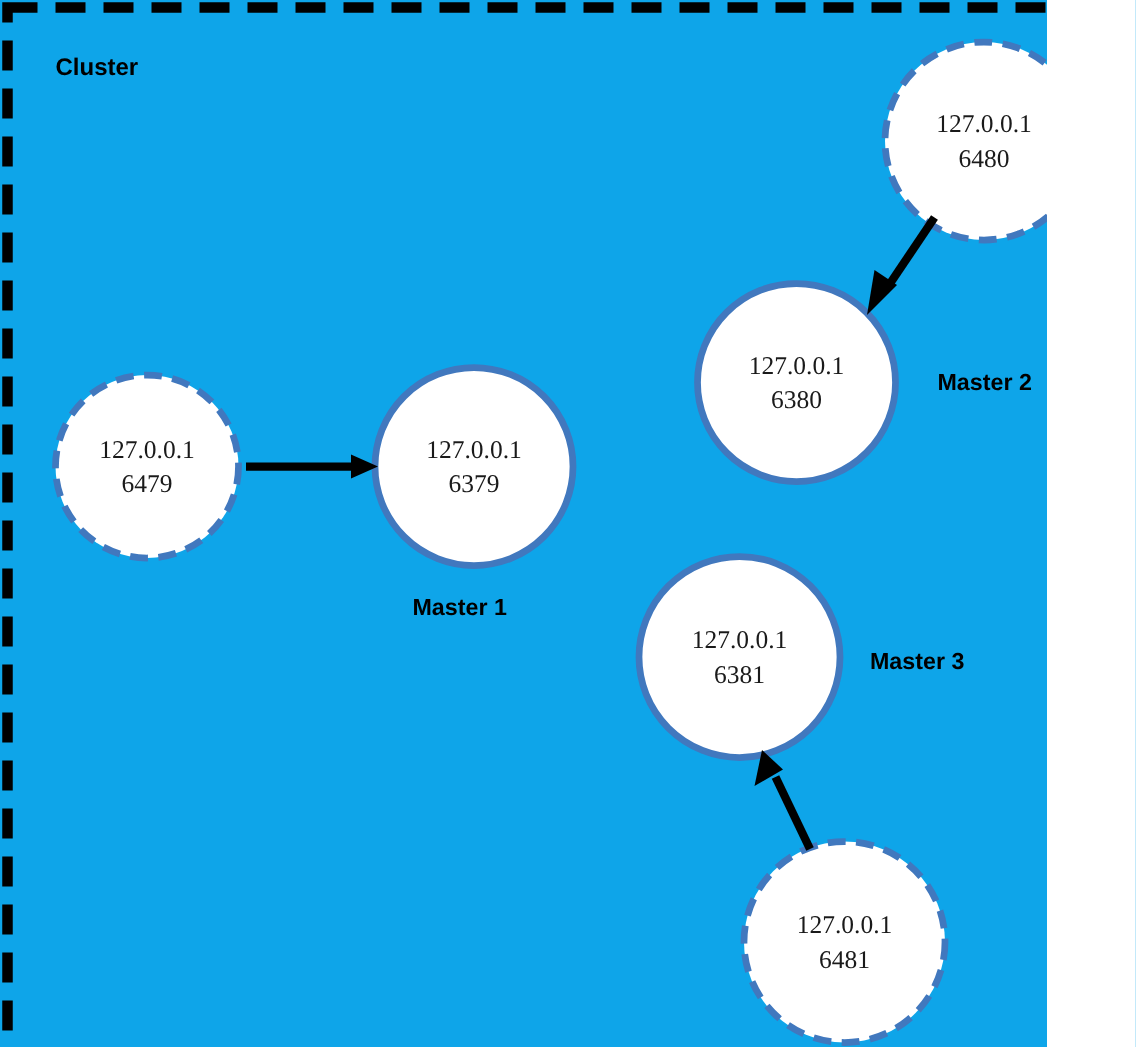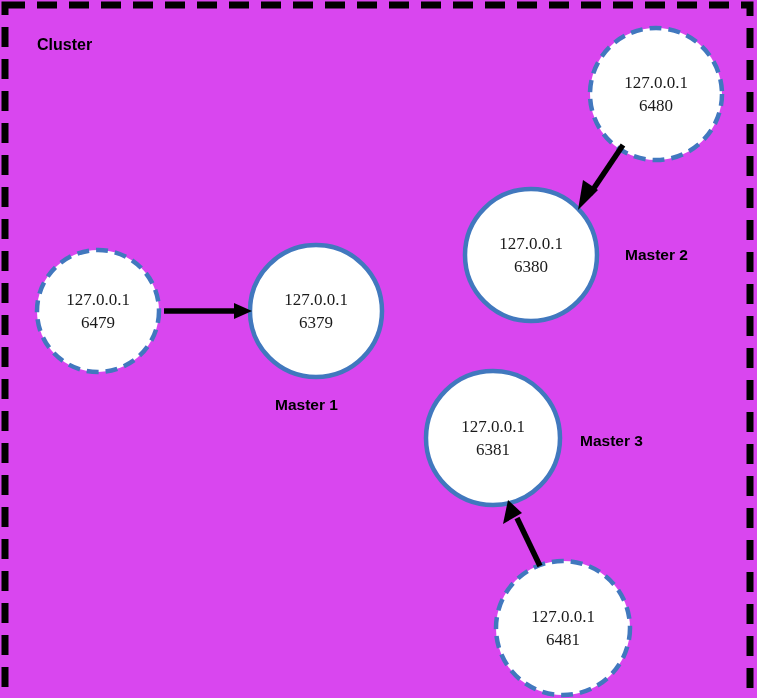--- a/index.html
+++ b/index.html
@@ -3,23 +3,23 @@
 <meta charset="utf-8">
 <title>Cluster Diagram</title>
 <style>
   html, body {
     margin: 0;
     padding: 0;
     background: #ffffff;
   }
   #canvas {
     position: relative;
-    width: 757px;
+    width: 698px;
     height: 698px;
-    background: #d946ef;
+    background: #0ea5e9;
     overflow: hidden;
     font-family: "Liberation Sans", sans-serif;
   }
   #diagram-svg {
     position: absolute;
     left: 0;
     top: 0;
     width: 757px;
     height: 698px;
   }

